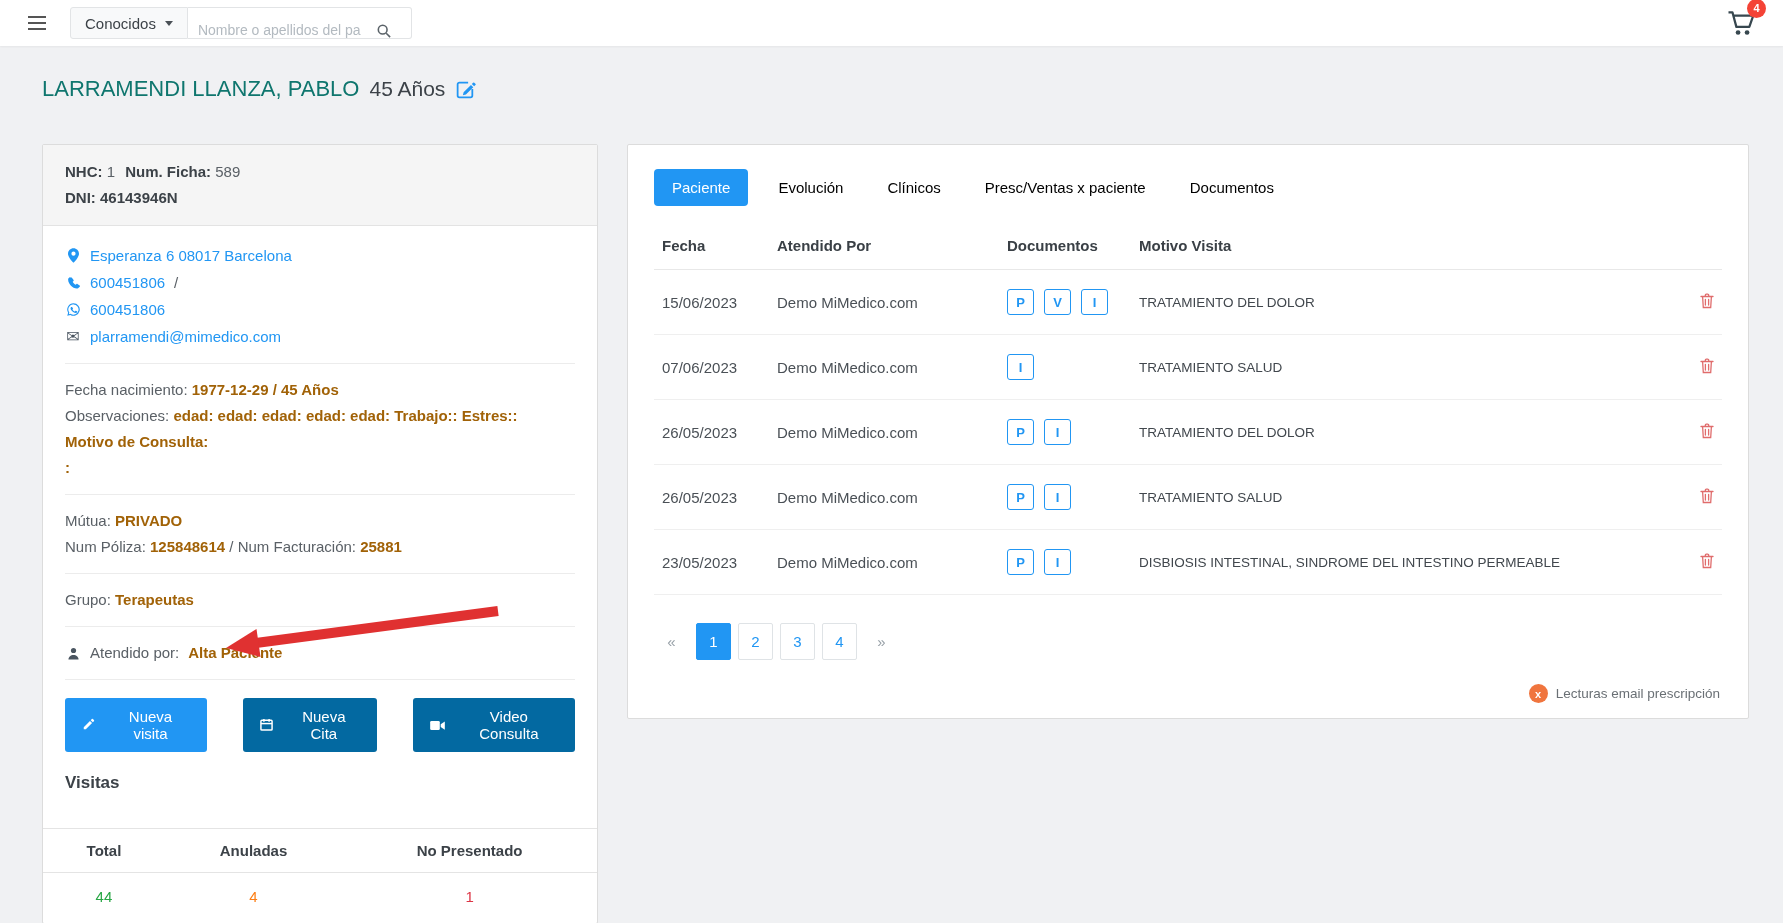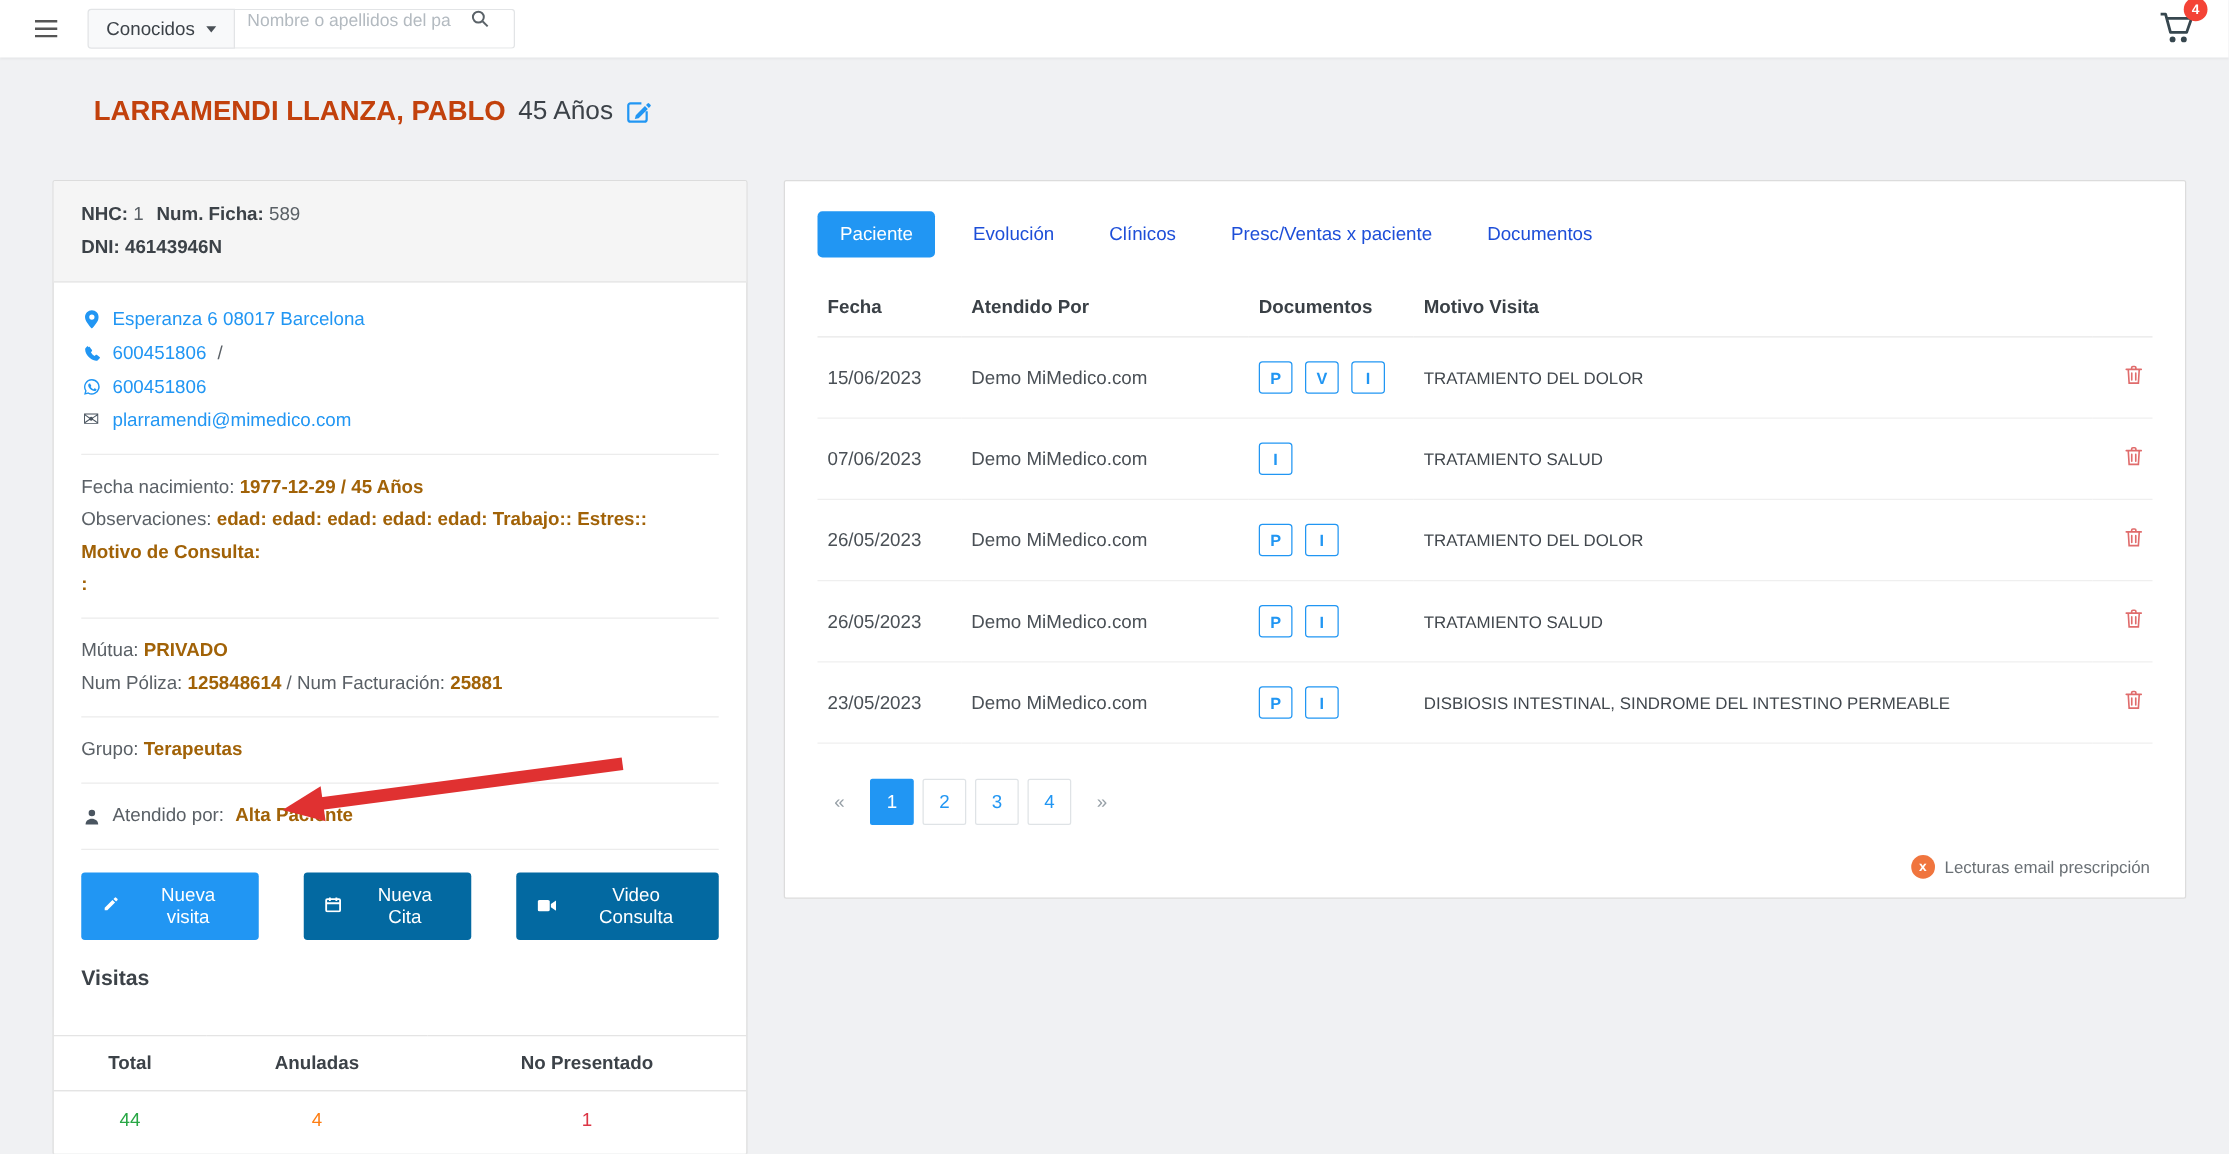--- a/index.html
+++ b/index.html
@@ -28,41 +28,41 @@
   .hamburger{width:22px;height:22px;display:flex;align-items:center;justify-content:center;cursor:pointer;}
   .input-group{display:flex;height:32px;margin-left:22px;}
   .dropdown-btn{
     display:flex;align-items:center;gap:9px;
     background:#f8f9fa;border:1px solid #e2e4e6;border-radius:3px 0 0 3px;
     padding:0 14px;font-size:15px;color:#3c4248;cursor:pointer;
     font-family:inherit;
   }
   .caret{width:0;height:0;border-left:4px solid transparent;border-right:4px solid transparent;border-top:5px solid #4a5056;}
   .search-wrap{
-    display:flex;align-items:flex-start;background:#fff;
+    display:flex;align-items:flex-end;background:#fff;
     border:1px solid #e2e4e6;border-left:none;border-radius:0 3px 3px 0;
     padding:0 10px;width:224px;
   }
   .search-wrap input{
     border:none;outline:none;background:transparent;
     font-size:14px;color:#6a7075;width:175px;font-family:inherit;
   }
   .search-wrap input::placeholder{color:#b3bac0;}
   .search-icon{display:flex;align-items:center;cursor:pointer;margin-left:4px;}
   .cart{position:relative;margin-left:auto;cursor:pointer;padding-top:4px;}
   .cart-badge{
     position:absolute;top:-7px;right:-9px;width:19px;height:19px;border-radius:50%;
     background:var(--badge-red);color:#fff;font-size:11px;font-weight:bold;
     display:flex;align-items:center;justify-content:center;
   }
   
   .page-title{
     position:absolute;top:76px;left:42px;display:flex;align-items:center;gap:10px;
   }
-  .page-title .name{font-size:22px;font-weight:bold;color:#c2410c;margin-left:33px;}
+  .page-title .name{font-size:22px;font-weight:normal;color:#0f766e;}
   .page-title .age{font-size:21px;font-weight:normal;color:#3c4248;}
   .edit-icon{display:flex;align-items:center;cursor:pointer;}
   
   .left-card{
     position:absolute;left:42px;top:144px;width:556px;
     background:#fff;border:1px solid var(--card-border);border-radius:2px;
   }
   .card-header{
     background:#f5f5f5;border-bottom:1px solid #e3e3e3;
     padding:14px 22px;font-size:15px;color:#5a6066;line-height:26px;
@@ -94,21 +94,21 @@
   .visitas-table th:nth-child(2){width:32%;}
   .visitas-table td{padding:15px 4px 18px;font-size:15px;text-align:center;}
   
   .right-card{
     position:absolute;left:627px;top:144px;width:1122px;height:575px;
     background:#fff;border:1px solid var(--card-border);border-radius:2px;
     padding:24px 26px;
   }
   .tabs-bar{display:flex;align-items:center;gap:16px;}
   .tab{
-    padding:10px 14px;font-size:15px;color:#1d4ed8;cursor:pointer;border-radius:4px;
+    padding:10px 14px;font-size:15px;color:#000000;cursor:pointer;border-radius:4px;
     white-space:nowrap;
   }
   .tab-active{background:var(--accent);color:#fff;padding:10px 18px;}
   .history-table{width:100%;border-collapse:collapse;table-layout:fixed;margin-top:16px;}
   .history-table th{
     text-align:left;font-size:15px;color:#3a4046;padding:15px 8px;
     border-bottom:1px solid #e8e8e8;
   }
   .history-table td{
     padding:19px 8px;font-size:15px;color:#4a5056;border-bottom:1px solid #efefef;

